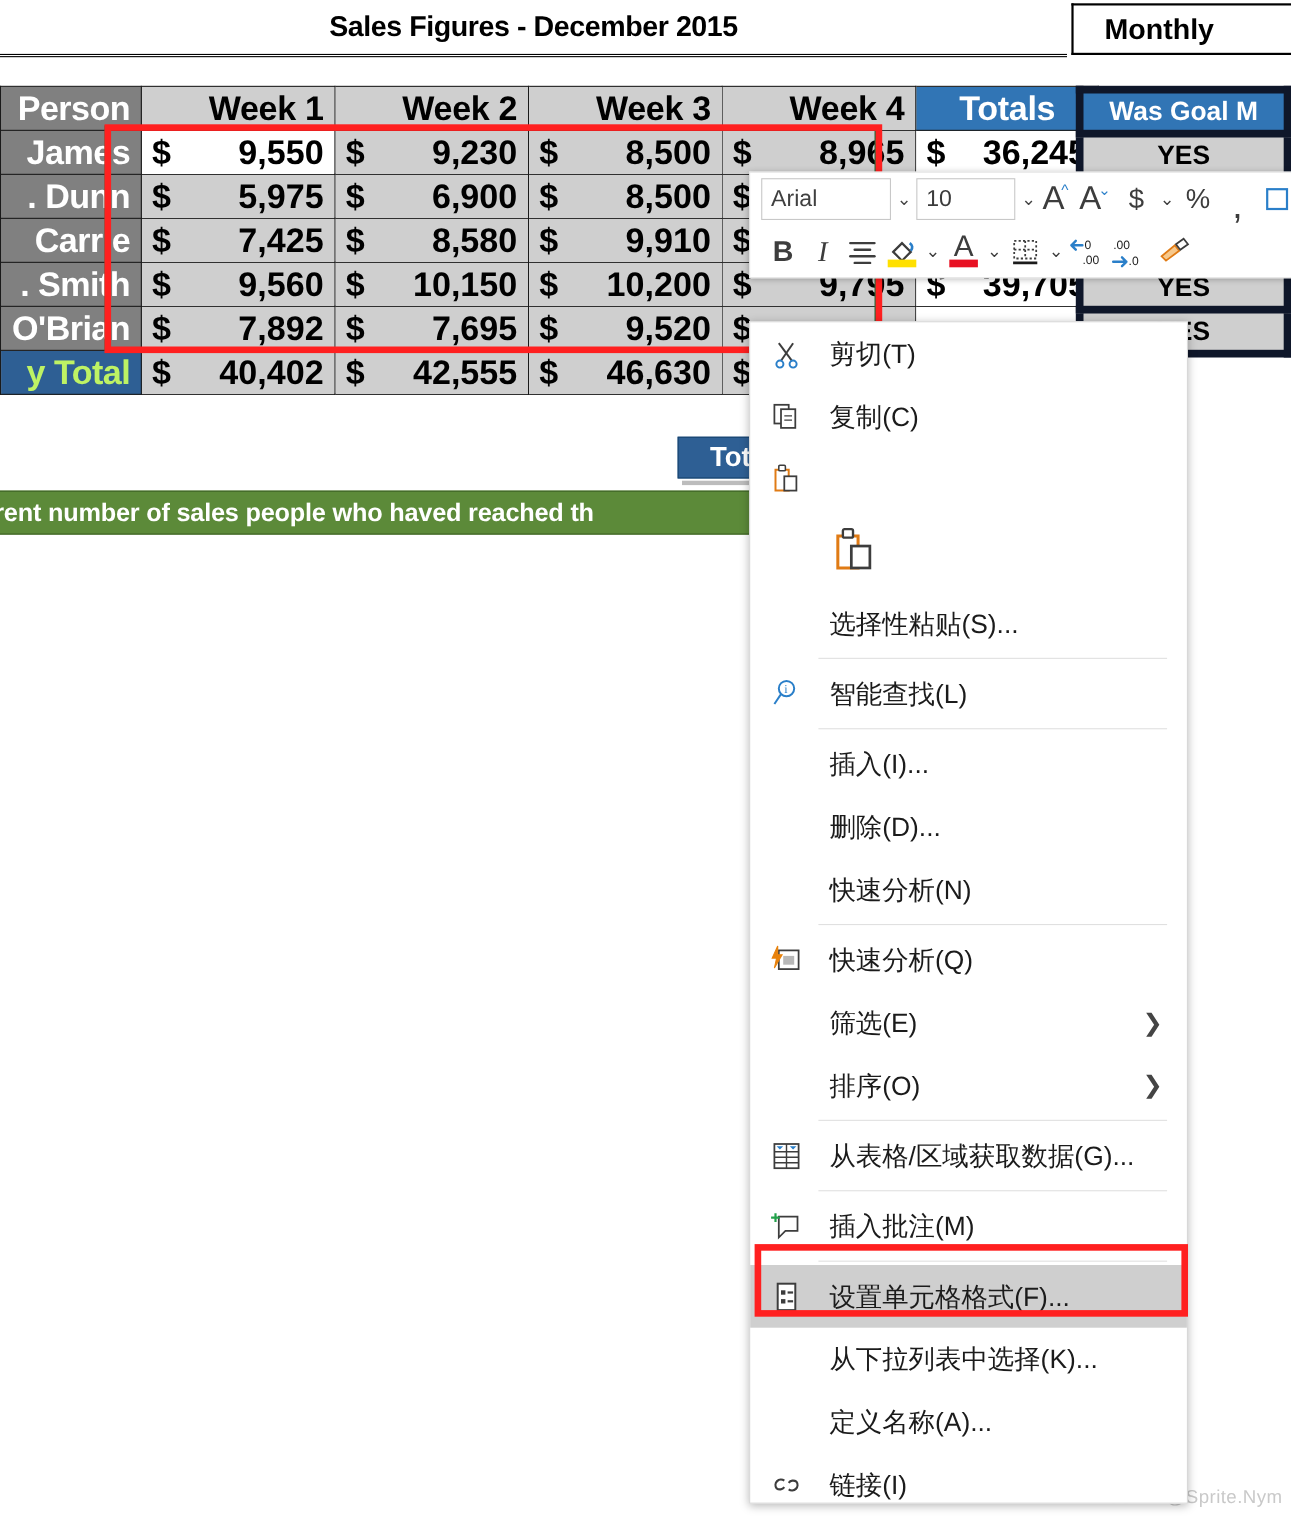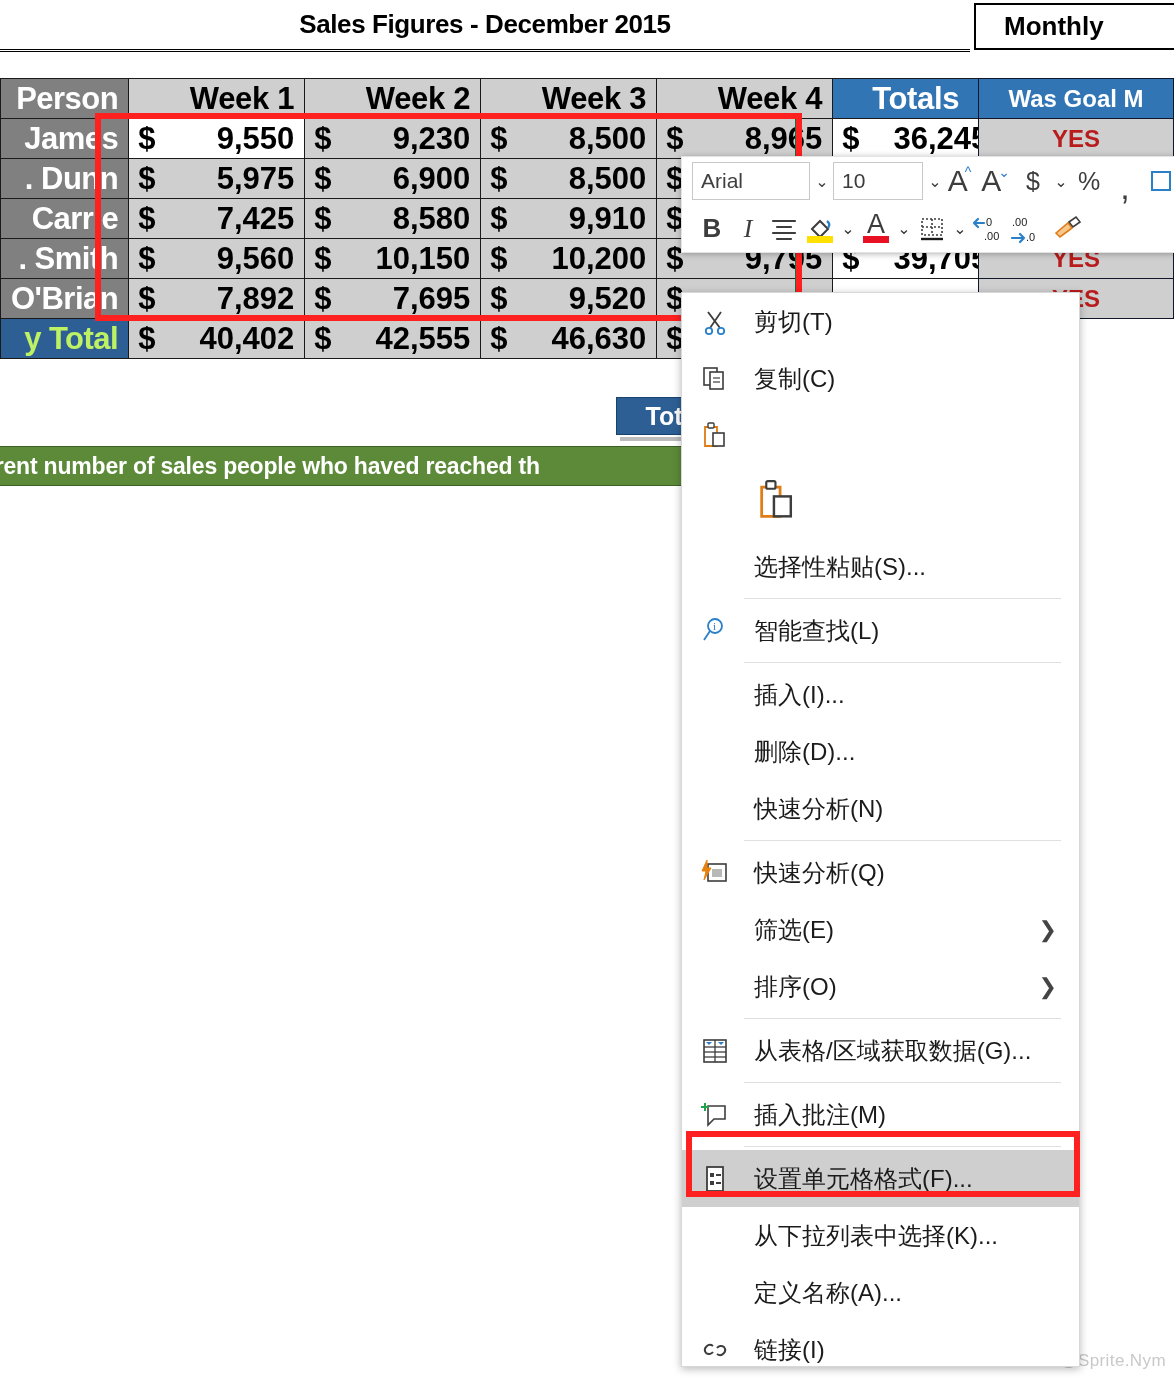--- a/index.html
+++ b/index.html
@@ -58,25 +58,25 @@
   .money.plain { background:#ffffff; }
   .money .cur { position:absolute; left: 9px; top: 50%; transform: translateY(-50%); }
   .money .val { display:block; text-align:right; }
   .totcol { width: 166px; }
 
   
   .sheet2 { position: absolute; left: 978px; top: 78px; }
   table.grid2 { border-collapse: collapse; table-layout: fixed; }
   table.grid2 td, table.grid2 th {
     height: 40px; padding: 0 14px;
-    border: 1px solid #0f172a; white-space: nowrap;
+    border: 7px solid #0f172a; white-space: nowrap;
     font-size: 24px; font-weight: bold;
   }
   .hdr2 { background:#3175B5; color:#fff; text-align:center; width:240px; }
-  .goal { background:#cfcfcf; color:#b91c1c; text-align:center;margin-top:36px; }
+  .goal { background:#cfcfcf; color:#000000; text-align:center;margin-top:36px; }
 
   
   .green-sel {
     position:absolute; left:95px; top:114px; width:702px; height:205px;
     border: 2px solid #1E6B3A; pointer-events:none;
   }
 
   
   .red-rect {
     position: absolute; left: 95px; top: 113px; width: 707px; height: 208px;

